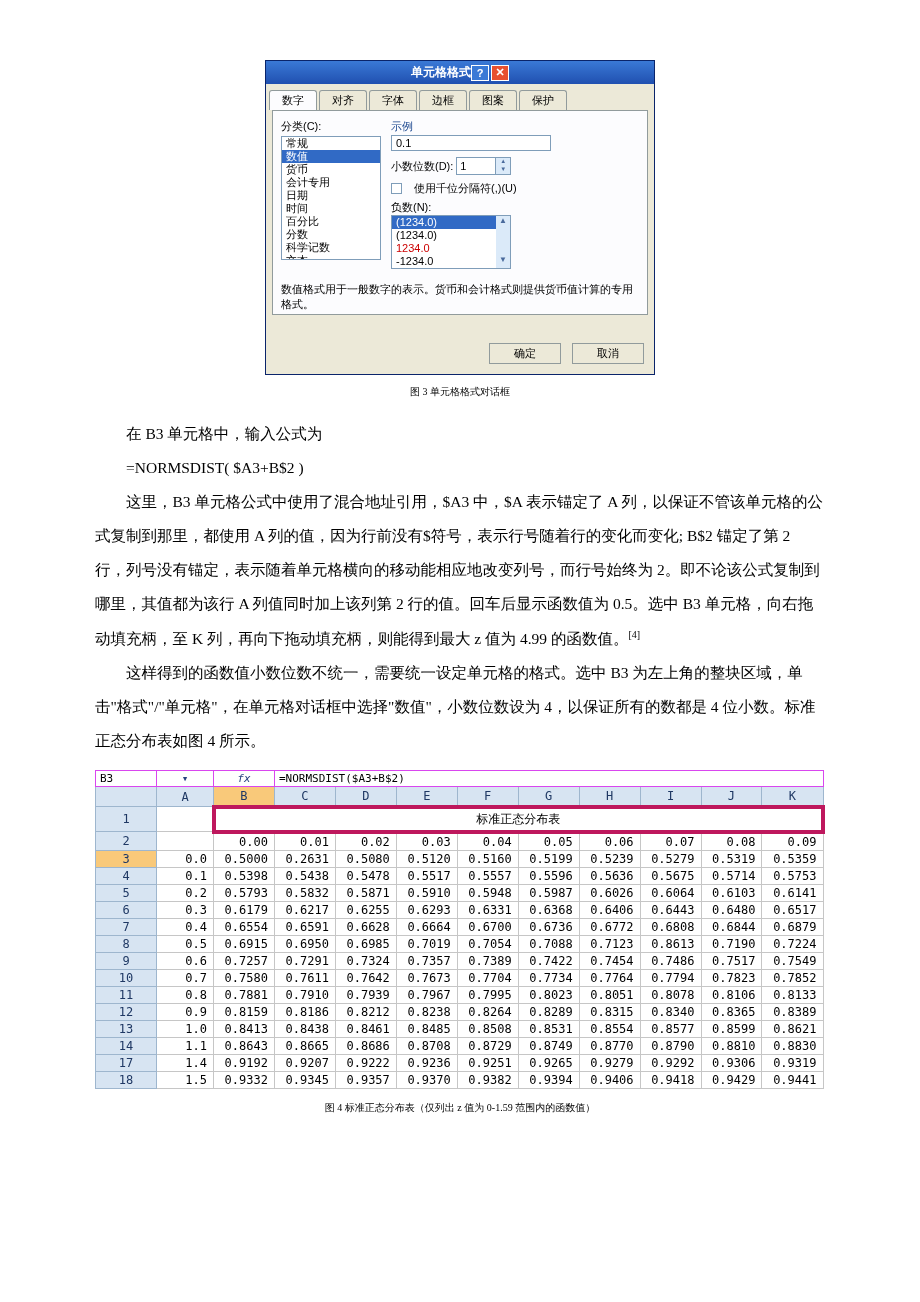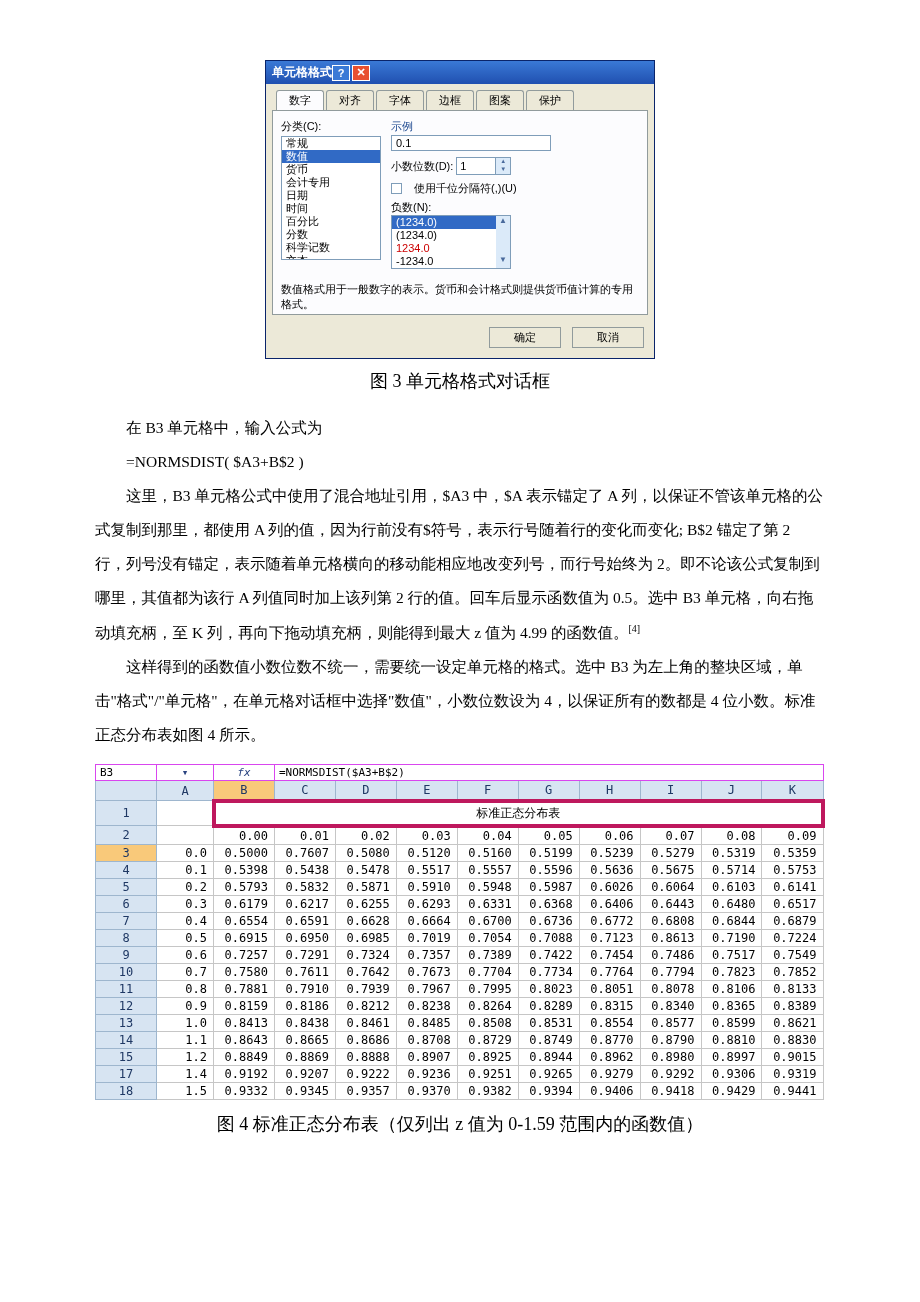--- a/index.html
+++ b/index.html
@@ -1,27 +1,27 @@
 <!DOCTYPE html>
 <html><head>
 <meta charset="utf-8">
 <style>
 *{box-sizing:border-box;margin:0;padding:0}
 body{background:#fff;font-family:"SimSun","宋体",serif;font-size:15px;color:#000;width:920px;padding:60px 95px}
 .dialog-wrap{text-align:center;margin-bottom:10px}
 .dialog{display:inline-block;width:390px;text-align:left;background:#ece9d8;border:1px solid #0a246a;font-family:"SimSun",sans-serif;font-size:11px}
-.titlebar{background:linear-gradient(#3a79d6,#2050b0);color:#fff;padding:3px 6px;display:flex;justify-content:flex-start;align-items:center;font-weight:bold;font-size:12px}
+.titlebar{background:linear-gradient(#3a79d6,#2050b0);color:#fff;padding:3px 6px;display:flex;justify-content:center;align-items:center;font-weight:bold;font-size:12px}
 .titlebar-btns{display:flex;gap:2px}
 .tb-btn{width:18px;height:16px;display:flex;align-items:center;justify-content:center;font-weight:bold;font-size:11px}
 .help-btn{background:#3a79d6;color:#fff;border:1px solid #fff}
 .close-btn{background:#e85030;color:#fff;border:1px solid #fff}
-.tabs{display:flex;padding:6px 6px 0 10px;font-size:11px}
+.tabs{display:flex;padding:6px 6px 0 3px;font-size:11px}
 .tab{padding:2px 12px;border:1px solid #919b9c;border-bottom:none;background:#ece9d8;margin-right:2px;border-radius:3px 3px 0 0}
 .tab.active{background:#fcfcfe;position:relative;z-index:2}
-.tabpanel{margin:0 6px 6px;padding:8px;background:#fcfcfe;border:1px solid #919b9c;height:205px;position:relative}
+.tabpanel{margin:0 6px 22px;padding:8px;background:#fcfcfe;border:1px solid #919b9c;height:205px;position:relative}
 .dlg-row{display:flex;gap:10px}
 .cat-col{width:100px}
 .cat-label{margin-bottom:2px}
 .cat-list{width:100px;height:124px;border:1px solid #7f9db9;background:#fff;overflow:hidden;font-size:11px}
 .cat-item{padding:0 4px;line-height:13px}
 .cat-item.sel{background:#316ac5;color:#fff}
 .opt-col{flex:1}
 .sample-lbl{color:#15428b}
 .sample-box{border:1px solid #7f9db9;background:#fff;padding:1px 4px;width:160px;margin:1px 0 6px}
 .dec-row{display:flex;align-items:center;gap:3px;margin-bottom:6px}
@@ -33,21 +33,21 @@
 .chk{width:11px;height:11px;border:1px solid #7f9db9;background:#fff}
 .neg-list{width:120px;border:1px solid #7f9db9;background:#fff;font-size:11px;position:relative}
 .neg-item{padding:0 4px;line-height:13px}
 .neg-item.sel{background:#316ac5;color:#fff}
 .neg-item.red{color:#c00}
 .neg-scroll{position:absolute;right:0;top:0;bottom:0;width:14px;background:#dbeaf9;display:flex;flex-direction:column;justify-content:space-between}
 .neg-arrow{height:13px;text-align:center;font-size:8px;color:#4a6a9c}
 .desc-text{position:absolute;left:8px;right:8px;bottom:2px;font-size:11px}
 .dlg-btns{text-align:right;padding:6px 10px 10px}
 .dlg-btn{width:72px;padding:2px 0;border:1px solid #919b9c;background:#ece9d8;font-size:11px;margin-left:8px}
-.caption{text-align:center;font-family:"SimSun","宋体",serif;font-size:18px;margin:8px 0 18px}
+.caption{text-align:center;font-family:"SimSun","宋体",serif;font-size:10px;margin:8px 0 18px}
 .body-text p{line-height:2.2;text-indent:2em;font-size:15.5px;margin:0}
 .formula{font-family:"Times New Roman",serif}
 sup{font-size:10px}
 .sheet-wrap{margin:12px 0;display:flex;justify-content:center}
 .sheet{border-collapse:collapse;font-family:"SimSun",monospace;font-size:12px}
 .formula-bar td{border:1px solid #d946ef;background:#fff;padding:1px 4px;font-size:11px}
 .fb-name{background:#fff;width:70px}
 .fb-dd{width:18px;background:#c4d5ed;text-align:center;color:#2a4480}
 .fb-fx{width:30px;background:#dbe5f1;text-align:center;font-style:italic;color:#2a4480}
 .fb-formula{font-family:monospace}
@@ -184,21 +184,21 @@
           <td class="cell">0.05</td>
           <td class="cell">0.06</td>
           <td class="cell">0.07</td>
           <td class="cell">0.08</td>
           <td class="cell">0.09</td>
         </tr>
         <tr>
           <td class="rh sel">3</td>
           <td class="cell">0.0</td>
           <td class="cell">0.5000</td>
-          <td class="cell">0.7607</td>
+          <td class="cell">0.2631</td>
           <td class="cell">0.5080</td>
           <td class="cell">0.5120</td>
           <td class="cell">0.5160</td>
           <td class="cell">0.5199</td>
           <td class="cell">0.5239</td>
           <td class="cell">0.5279</td>
           <td class="cell">0.5319</td>
           <td class="cell">0.5359</td>
         </tr>
         <tr>
@@ -349,34 +349,20 @@
           <td class="cell">0.8686</td>
           <td class="cell">0.8708</td>
           <td class="cell">0.8729</td>
           <td class="cell">0.8749</td>
           <td class="cell">0.8770</td>
           <td class="cell">0.8790</td>
           <td class="cell">0.8810</td>
           <td class="cell">0.8830</td>
         </tr>
         <tr>
-          <td class="rh">15</td>
-          <td class="cell">1.2</td>
-          <td class="cell">0.8849</td>
-          <td class="cell">0.8869</td>
-          <td class="cell">0.8888</td>
-          <td class="cell">0.8907</td>
-          <td class="cell">0.8925</td>
-          <td class="cell">0.8944</td>
-          <td class="cell">0.8962</td>
-          <td class="cell">0.8980</td>
-          <td class="cell">0.8997</td>
-          <td class="cell">0.9015</td>
-        </tr>
-        <tr>
           <td class="rh">17</td>
           <td class="cell">1.4</td>
           <td class="cell">0.9192</td>
           <td class="cell">0.9207</td>
           <td class="cell">0.9222</td>
           <td class="cell">0.9236</td>
           <td class="cell">0.9251</td>
           <td class="cell">0.9265</td>
           <td class="cell">0.9279</td>
           <td class="cell">0.9292</td>

